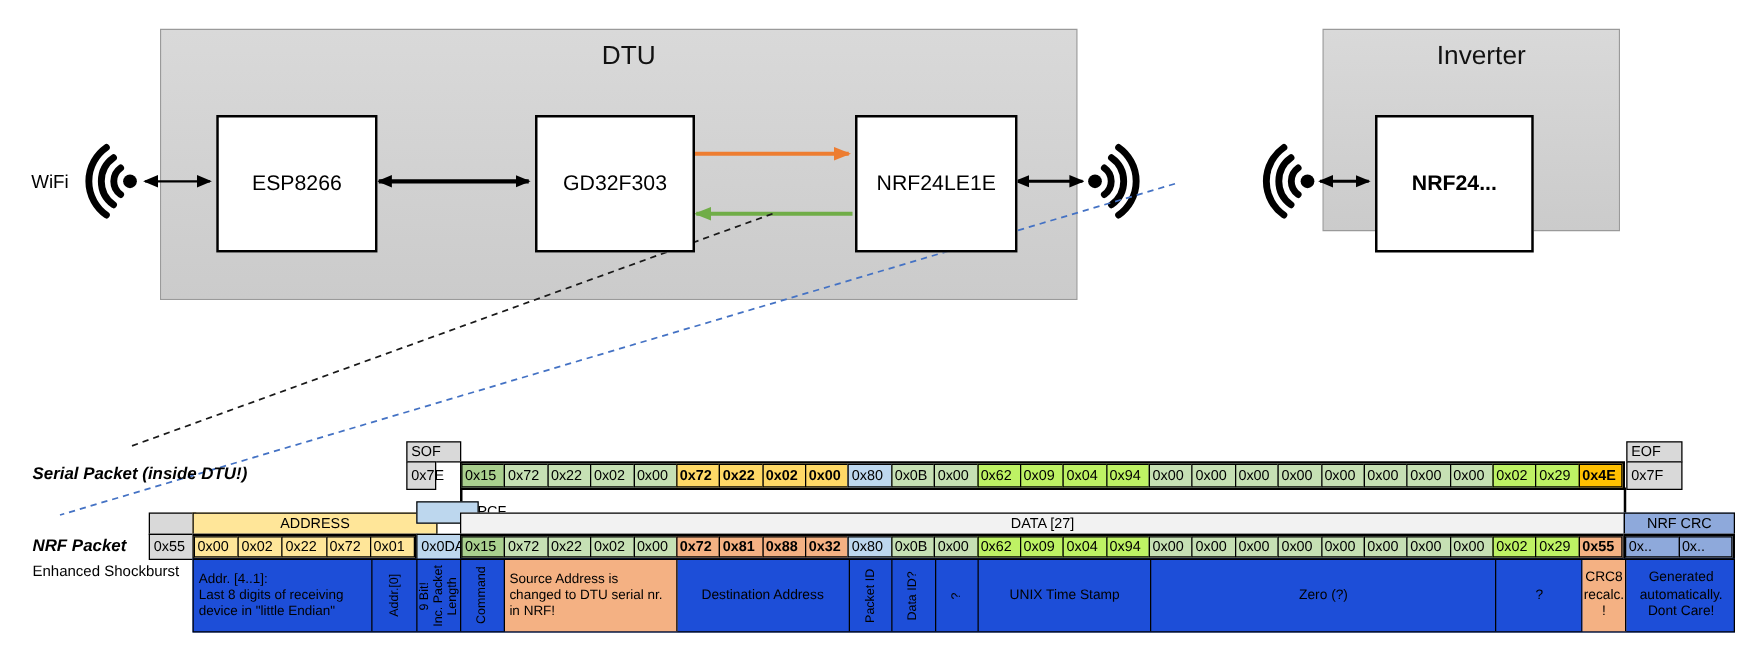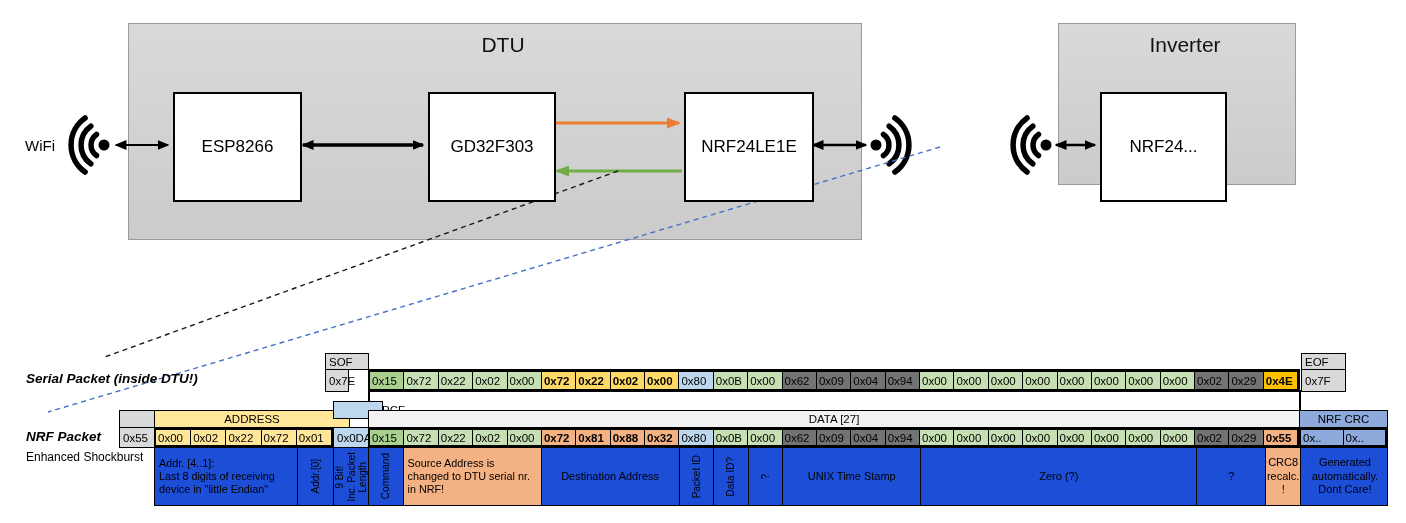--- a/index.html
+++ b/index.html
@@ -17,21 +17,21 @@
   .sublabel{font-size:12px;white-space:nowrap;}
   .hcell{border:1.5px solid #000;background:#d9d9d9;font-size:11.5px;display:flex;align-items:center;
          padding-left:3px;box-sizing:border-box;}
   .t-center{justify-content:center;padding-left:0;}
   .vcell{border:1.5px solid #000;background:#d9d9d9;font-size:11.5px;display:flex;align-items:center;
          padding-left:3px;box-sizing:border-box;}
   .row{display:flex;border:2px solid #000;box-sizing:border-box;background:#fff;}
   .row .byte{flex:1;border:1px solid #000;margin-left:-1px;font-size:11.5px;display:flex;align-items:center;
              padding-left:2px;box-sizing:border-box;overflow:hidden;white-space:nowrap;}
   .bold{font-weight:bold;}
-  .c-gray{background:#737373}.c-green{background:#c6e0b4}.c-green-dark{background:#a9d08e}
+  .c-gray{background:#bef264}.c-green{background:#c6e0b4}.c-green-dark{background:#a9d08e}
   .c-gold{background:#ffd966}.c-amber{background:#ffc000}.c-salmon{background:#f4b183}
   .c-blue{background:#bdd7ee}.c-blue-med{background:#8ea9db}.c-yellow{background:#ffe699}
   .c-lightgray{background:#f2f2f2}
   .ann-row{display:flex;border:1.5px solid #000;box-sizing:border-box;background:#1d4ed8;}
   .ann{border-right:1px solid #000;box-sizing:border-box;display:flex;align-items:center;justify-content:center;
        overflow:hidden;font-size:11px;line-height:1.22;text-align:center;white-space:pre-line;}
   .ann:last-child{border-right:none;}
   .a-left{justify-content:flex-start;text-align:left;padding:2px 4px;font-size:10.8px;}
   .bg-salmon{background:#f4b183;}
   .vtext{writing-mode:vertical-rl;transform:rotate(180deg);font-size:10px;line-height:1.15;
@@ -118,21 +118,21 @@
 
   <div class="comp-box" style="left:173px;top:92px;width:125px;height:106px;">
     <span>ESP8266</span>
   </div>
   <div class="comp-box" style="left:428px;top:92px;width:124px;height:106px;text-align:right;">
     <span>GD32F303</span>
   </div>
   <div class="comp-box" style="left:684px;top:92px;width:126px;height:106px;">
     <span>NRF24LE1E</span>
   </div>
-  <div class="comp-box" style="left:1100px;top:92px;width:123px;height:106px;">
+  <div class="comp-box" style="left:1100px;top:92px;width:123px;height:106px;font-weight:bold;">
     <span>NRF24...</span>
   </div>
 
   <div class="abs wifi-label" style="left:25px;top:137px;">WiFi</div>
 
   <div class="abs plabel" style="left:26px;top:371px;">Serial Packet (inside DTU!)</div>
 
   <div class="abs hcell" style="left:325px;top:353px;width:44px;height:17px;">SOF</div>
   <div class="abs vcell" style="left:325px;top:369px;width:24px;height:23px;">0x7E</div>
 

